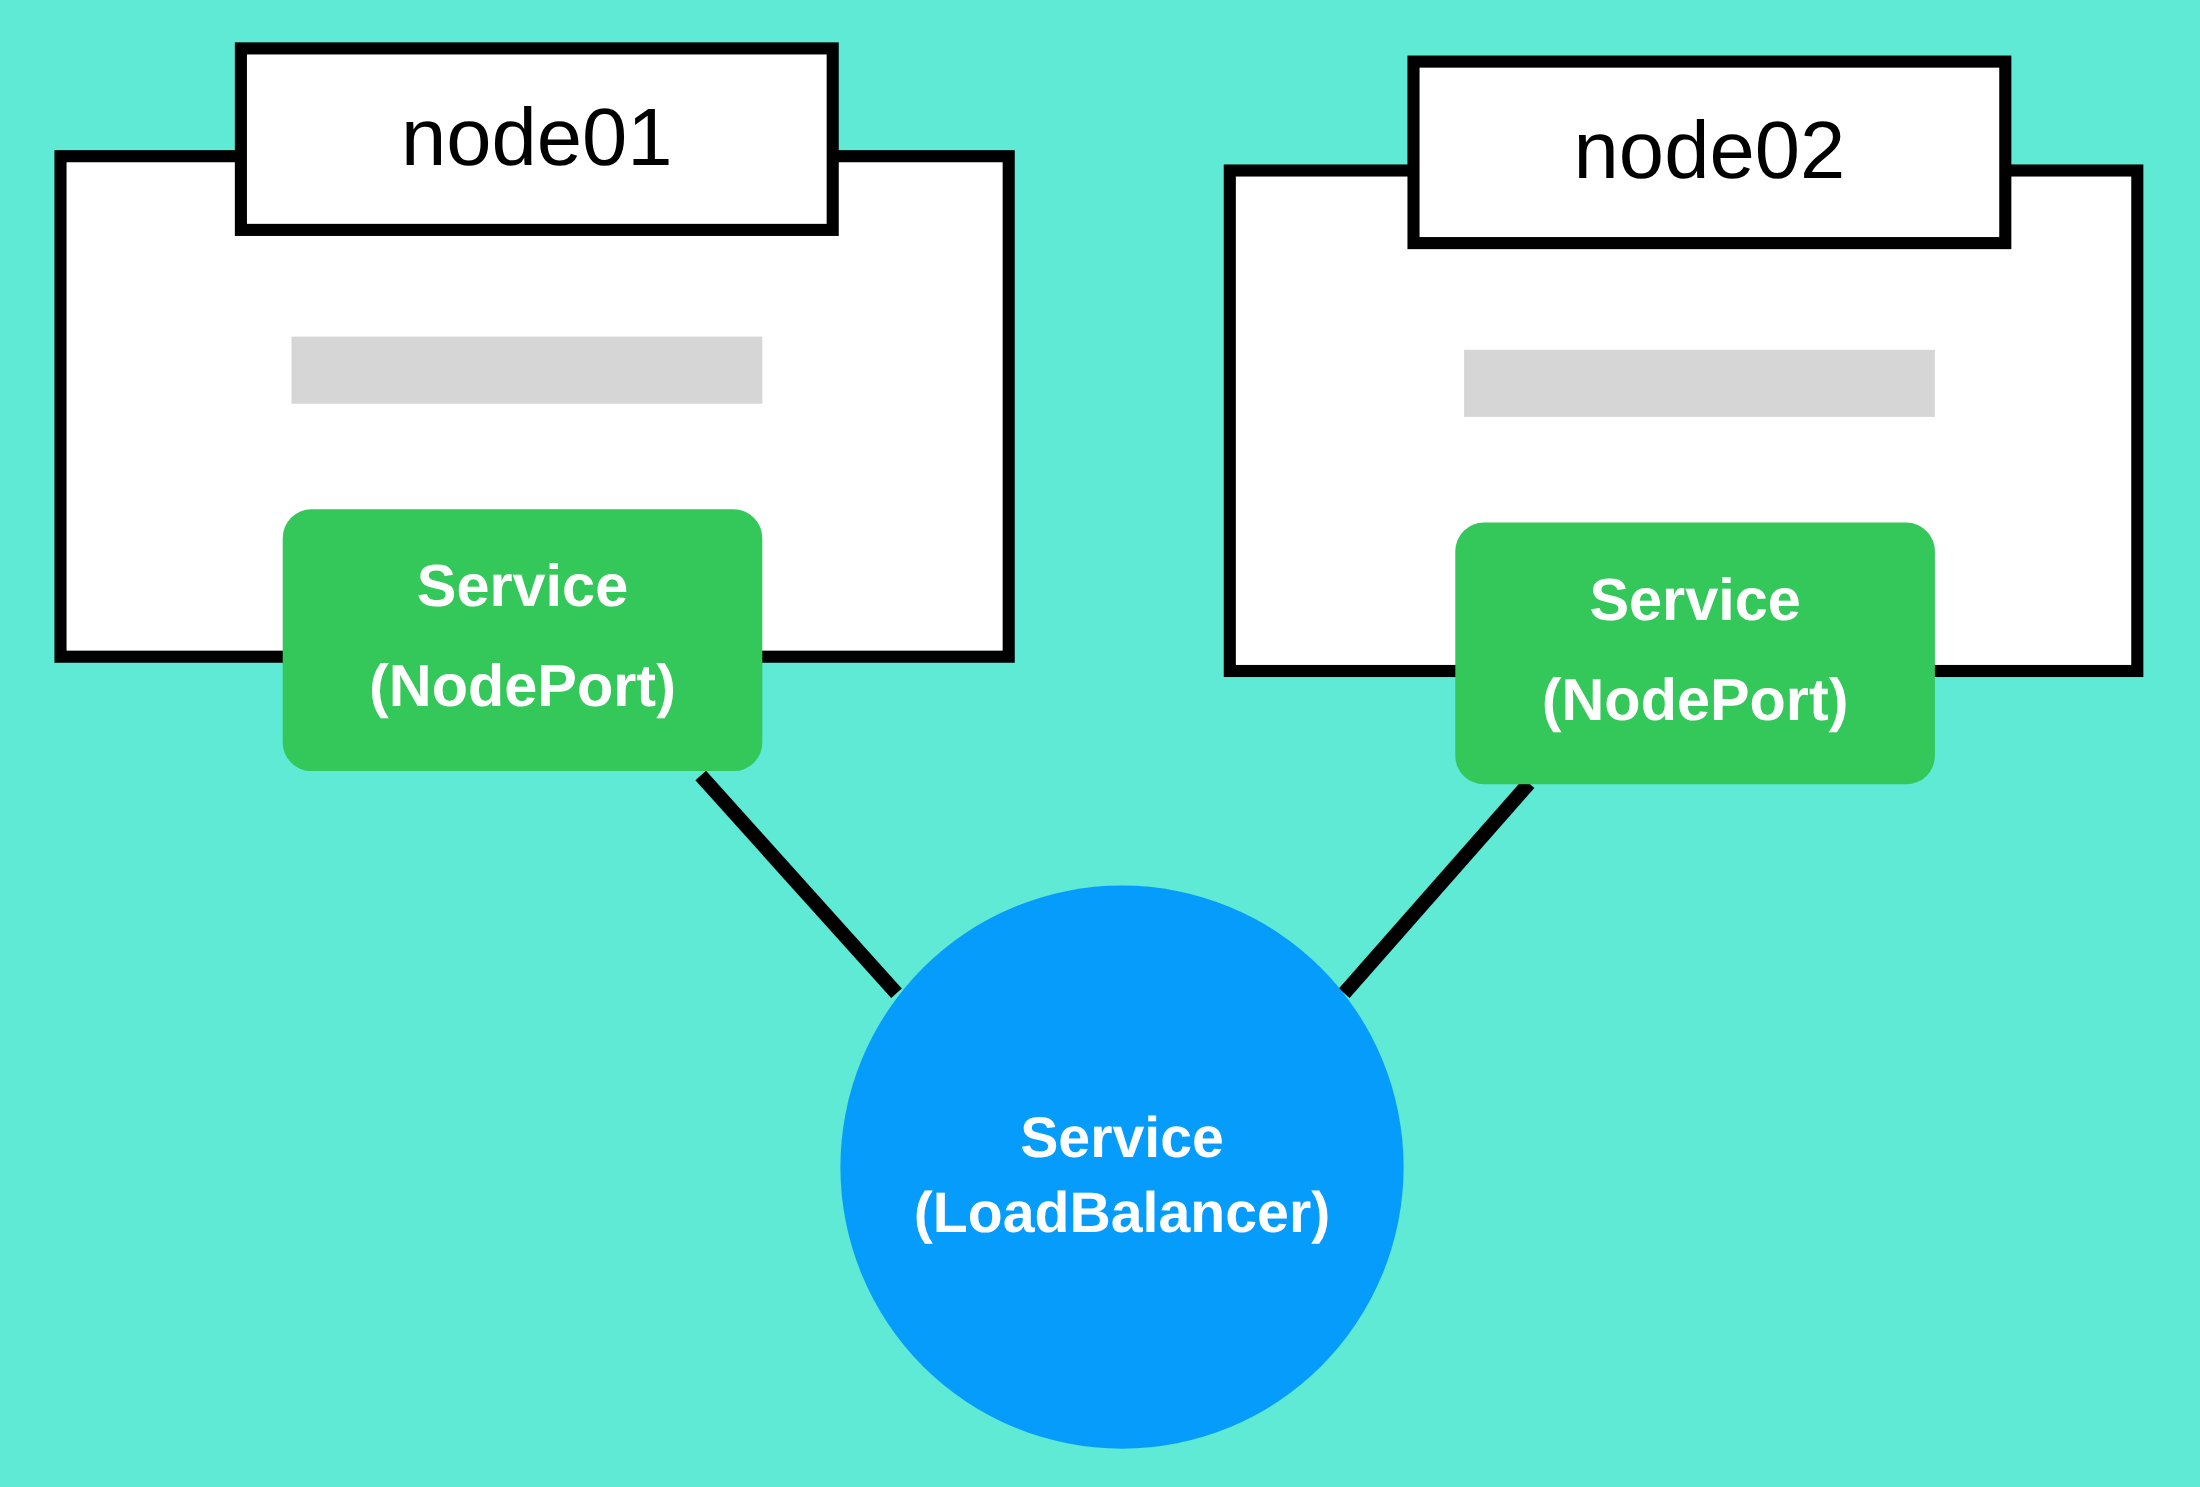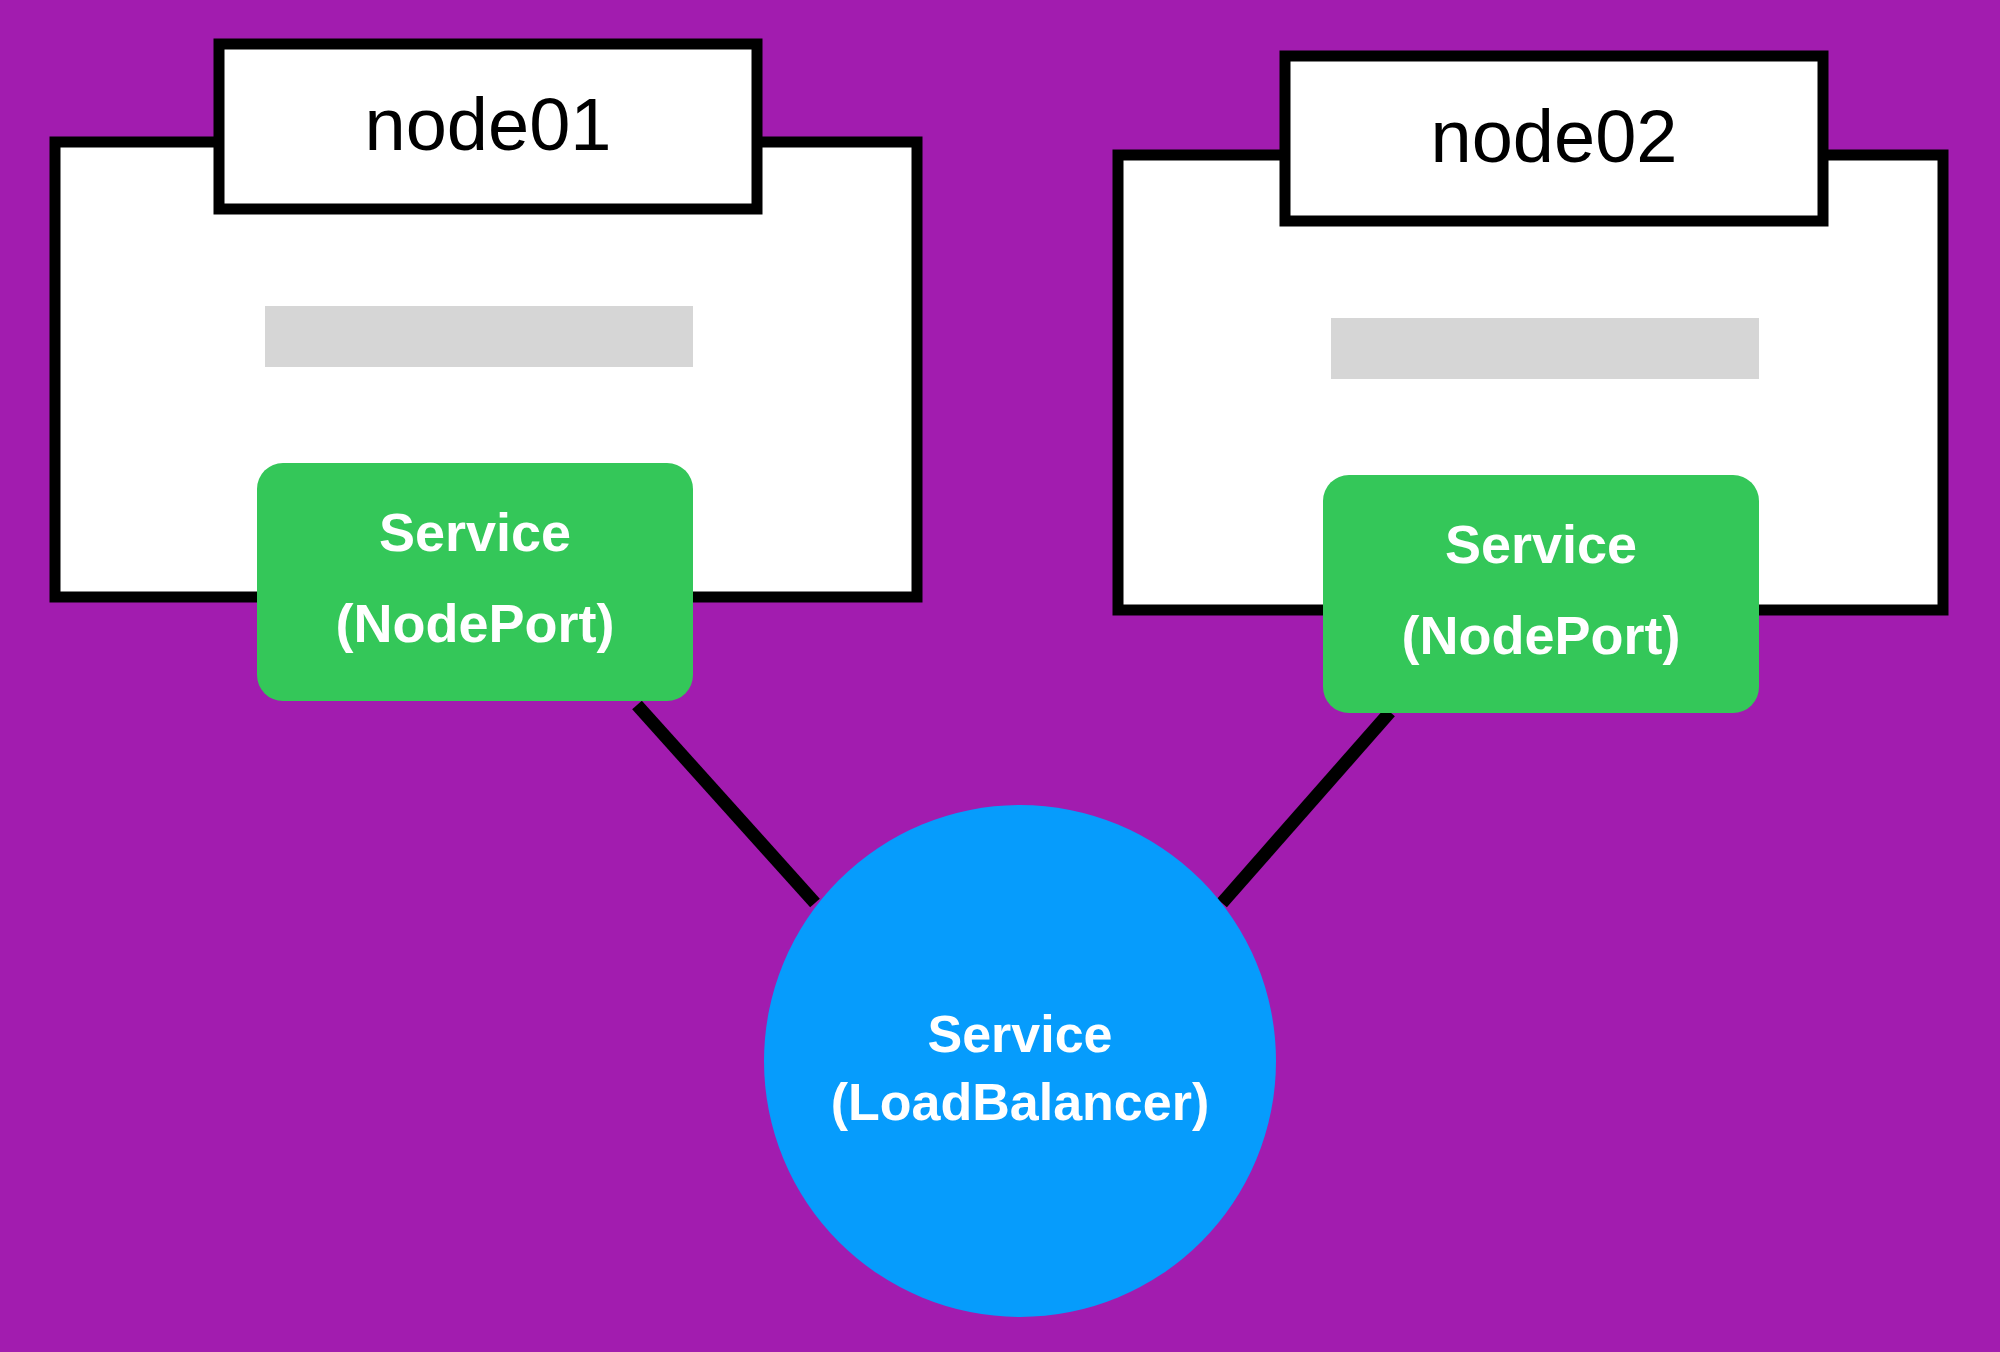--- a/index.html
+++ b/index.html
@@ -8,21 +8,21 @@
     padding: 0;
     background: #ffffff;
   }
   body {
     font-family: "Liberation Sans", sans-serif;
   }
   #canvas {
     position: relative;
     width: 2000px;
     height: 1352px;
-    background: #a21caf;
+    background: #5eead4;
     overflow: hidden;
   }
   #diagram-svg {
     position: absolute;
     left: 0;
     top: 0;
     width: 2000px;
     height: 1352px;
   }
   .node-label-text {

